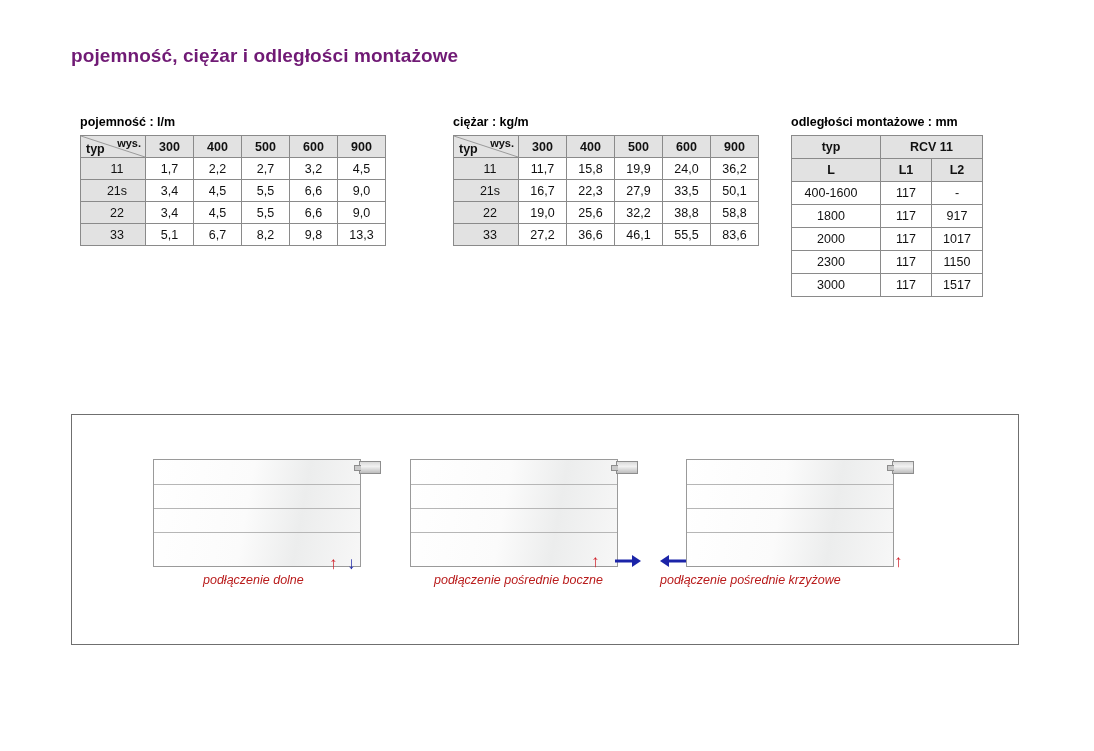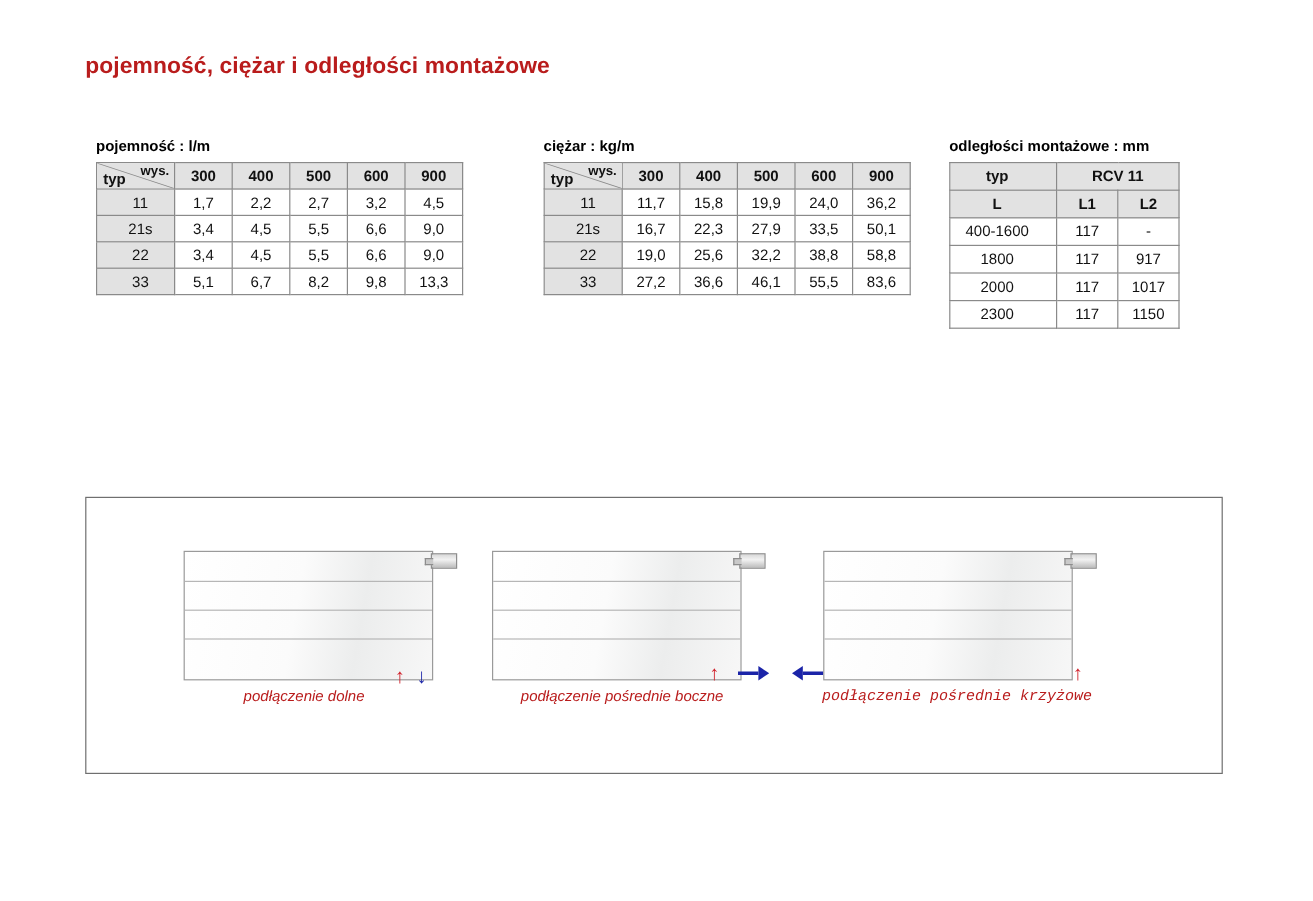--- a/index.html
+++ b/index.html
@@ -15,21 +15,21 @@
     position: relative;
     overflow: hidden;
   }
   .page {
     position: relative;
     width: 1094px;
     height: 751px;
   }
   .heading {
     position: absolute;
-    color: #b91c1c;
+    color: #701a75;
     font-size: 19px;
     font-weight: bold;
     letter-spacing: 0.1px;
   }
   #heading-capacity { left: 71px; top: 45px; }
   #heading-connections { left: 71px; top: 338px; }
 
   .table-block { position: absolute; }
   .table-caption {
     font-size: 12.5px;
@@ -313,20 +313,25 @@
       <tr>
         <td class="mt-lab">2000</td>
         <td class="mt-val">117</td>
         <td class="mt-val">1017</td>
       </tr>
       <tr>
         <td class="mt-lab">2300</td>
         <td class="mt-val">117</td>
         <td class="mt-val">1150</td>
       </tr>
+      <tr>
+        <td class="mt-lab">3000</td>
+        <td class="mt-val">117</td>
+        <td class="mt-val">1517</td>
+      </tr>
     </tbody>
       </table>
   </div>
 
 
   <div id="connections-panel">
 
     <div class="radiator" style="left:81px; top:44px; width:206px; height:106px;">
       <div class="seg" style="top:24px;"></div>
       <div class="seg" style="top:48px;"></div>
@@ -354,17 +359,17 @@
       <div class="seg" style="top:24px;"></div>
       <div class="seg" style="top:48px;"></div>
       <div class="seg" style="top:72px;"></div>
     </div>
     <div class="valve" style="left:820px; top:46px;"></div>
     <svg style="position:absolute; left:588px; top:138px;" width="26" height="16">
       <line x1="26" y1="8" x2="9" y2="8" stroke="#1b24a8" stroke-width="3"></line>
       <polygon points="9,2 0,8 9,14" fill="#1b24a8"></polygon>
     </svg>
     <div class="arrow red" style="left:822px; top:138px;">↑</div>
-    <div class="caption" style="left:613px; top:158px;font-family:Liberation Mono, monospace;">podłączenie pośrednie krzyżowe</div>
+    <div class="caption" style="left:588px; top:158px;">podłączenie pośrednie krzyżowe</div>
 
 
   </div>
 </div>
 
 </body></html>

